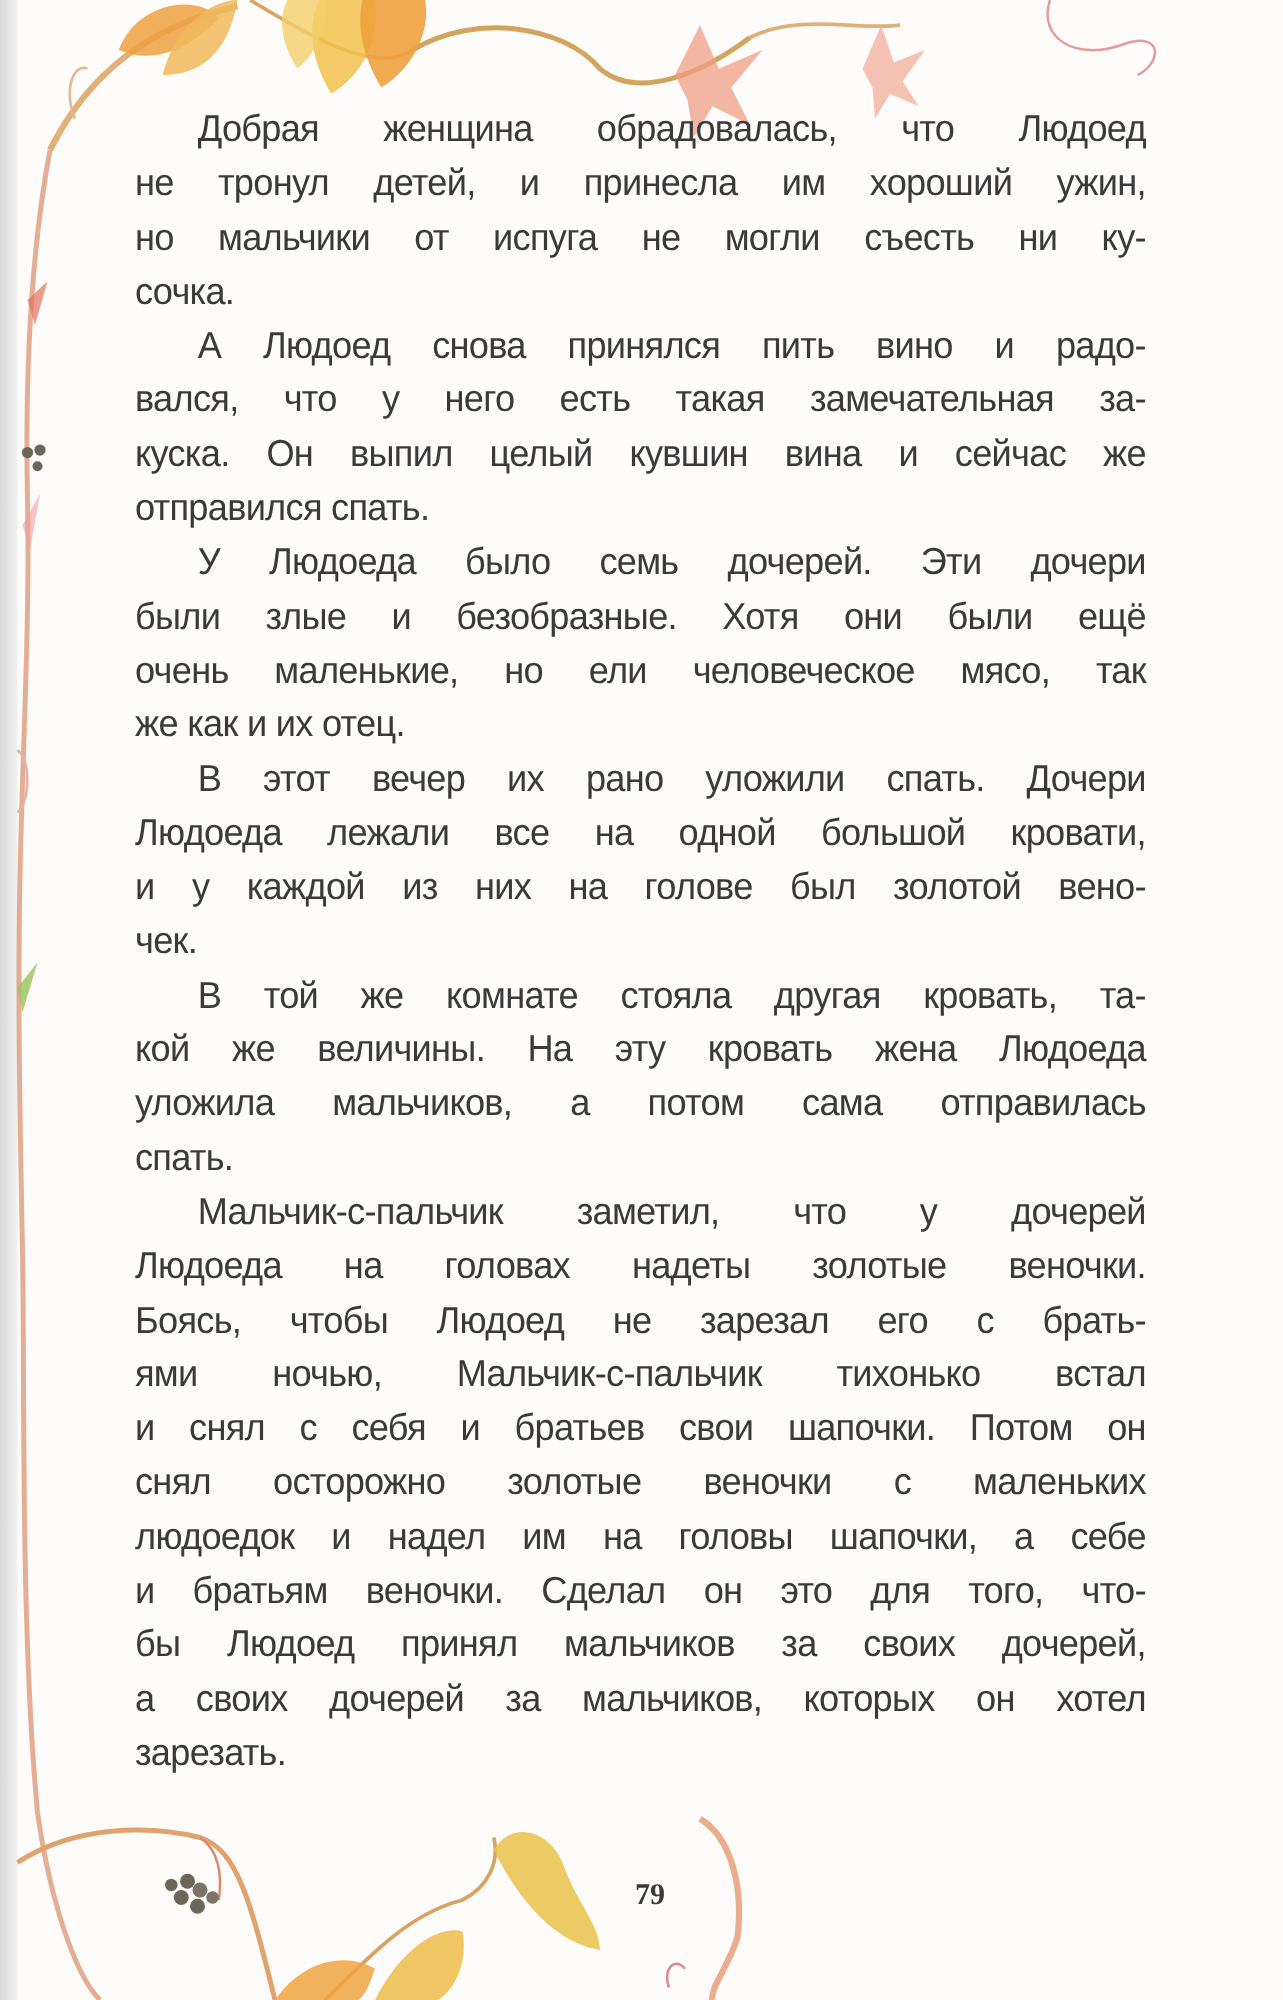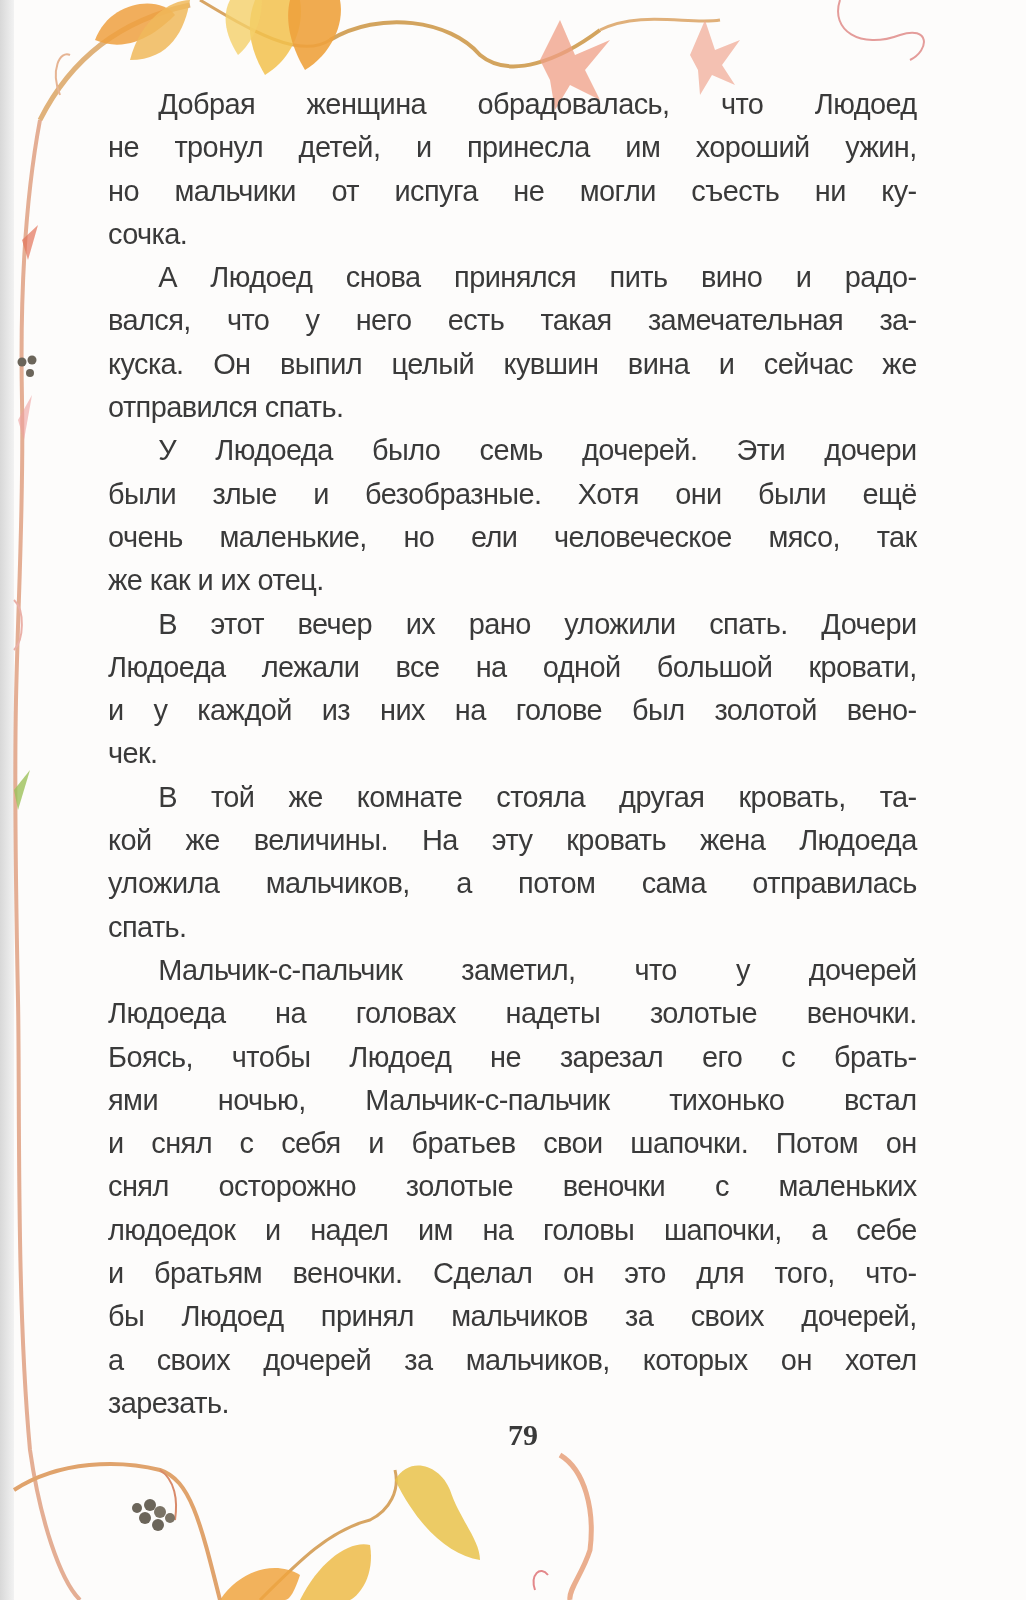--- a/index.html
+++ b/index.html
@@ -26,23 +26,23 @@
       line-height: 43.3px;
       letter-spacing: -0.6px;
       transform: scaleX(0.965);
       transform-origin: left top;
     }
     .para { margin: 0; text-align: justify; text-align-last: left; }
     .line { display: block; white-space: nowrap; text-align: justify; text-align-last: justify; }
     .line.last { text-align-last: left; }
     .line.indent { padding-left: 52px; }
     .page-number {
-      position: absolute; left: 508px; top: 1418px;
+      position: absolute; left: 508px; top: 1503px;
       font-family: "Liberation Serif", serif;
-      font-weight: bold; font-size: 30px; color: #3a3a3a;
+      font-weight: bold; font-size: 24px; color: #3a3a3a;
     }
   </style>
 </head>
 <body>
 
 <div class="edge-shadow"></div>
 <div class="page"></div>
 
 <svg class="decor" viewBox="0 0 1026 1600" xmlns="http://www.w3.org/2000/svg">
 

